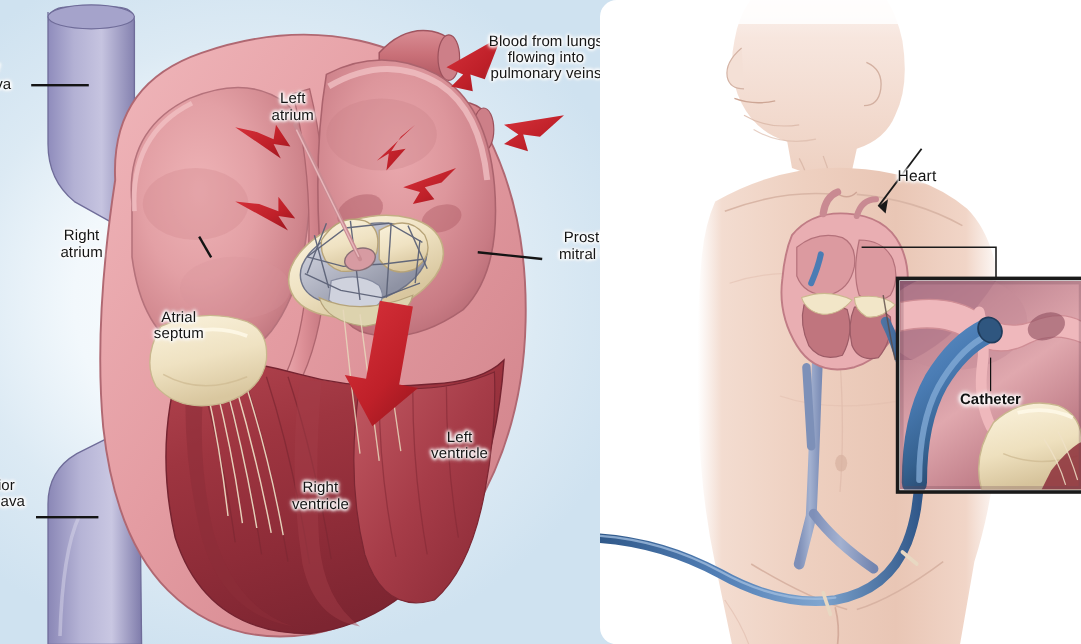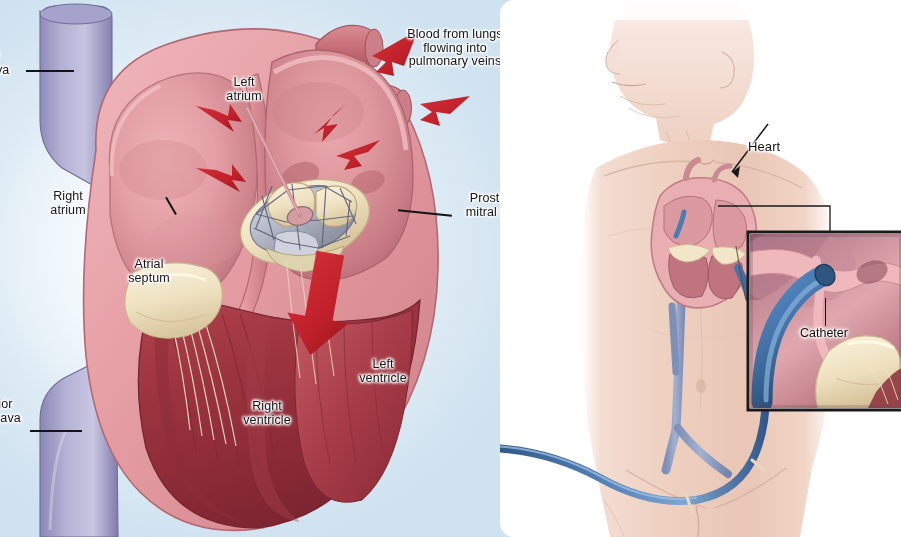--- a/index.html
+++ b/index.html
@@ -489,18 +489,18 @@
             <path d="M382 360 Q392 380 398 400"></path>
           </g>
 
           <rect x="250" y="234" width="152" height="174" fill="none" stroke="#6b4554" stroke-width="6" opacity=".25"></rect>
         </g>
       </g>
     </svg>
 
     <div class="lbl big" style="left:248px; top:140px;">Heart</div>
 
-    <div class="lbl-inset" style="position:absolute; left:300px; top:327px;">Catheter</div>
+    <div class="lbl-inset" style="position:absolute; left:300px; top:327px;font-weight:bold;">Catheter</div>
 
     <div class="leader" style="left:325px; top:298px; width:1.4px; height:28px; background:#111;"></div>
   </div>
 
 </div>
 
 </body></html>

